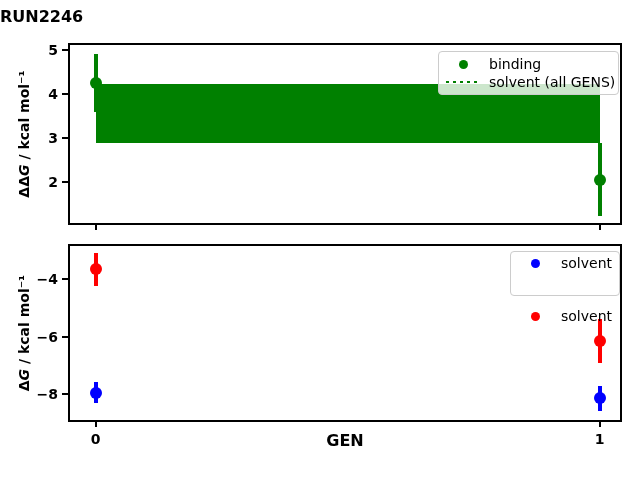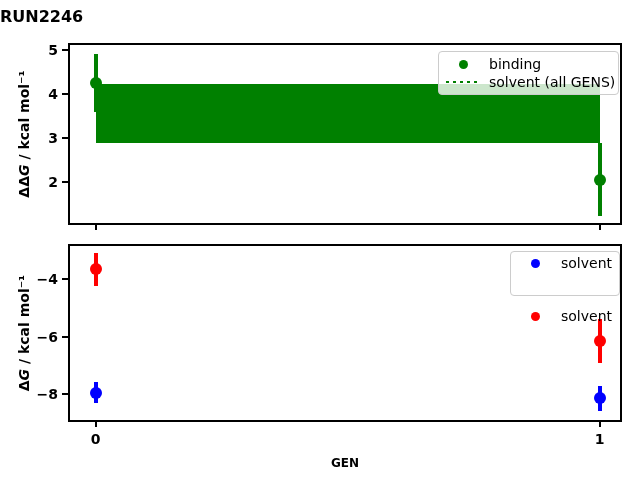--- a/index.html
+++ b/index.html
@@ -4,22 +4,22 @@
 <style>
   html,body{margin:0;padding:0;background:#fff;}
   .fig{position:relative;width:640px;height:480px;background:#ffffff;
        font-family:"DejaVu Sans","Liberation Sans",sans-serif;overflow:hidden;color:#000;}
   .title{position:absolute;left:0;top:7px;width:640px;text-align:left;
          font-size:16px;font-weight:bold;}
   .axes{position:absolute;border:2px solid #000;box-sizing:border-box;}
   .ylabel{position:absolute;width:240px;height:20px;line-height:20px;text-align:center;
           font-size:14px;font-weight:600;transform:rotate(-90deg);}
   .ylabel .mvar{font-style:italic;}
-  .xlabel{position:absolute;left:68px;width:554px;top:456px;text-align:center;
-          font-size:12px;font-weight:600;}
+  .xlabel{position:absolute;left:68px;width:554px;top:431px;text-align:center;
+          font-size:16px;font-weight:600;}
   .tick{position:absolute;background:#000;}
   .tlabel{position:absolute;font-size:14px;font-weight:600;height:18px;line-height:18px;}
   .tlabel.yt{text-align:right;}
   .tlabel.xt{text-align:center;}
   .band{position:absolute;}
   .ebar{position:absolute;width:4px;}
   .pt{position:absolute;width:12px;height:12px;border-radius:50%;}
   .legend{position:absolute;background:rgba(255,255,255,0.8);border:1px solid #cccccc;
           border-radius:4px;display:flex;flex-direction:column;justify-content:space-around;
           padding:3px 6px;box-sizing:border-box;}

